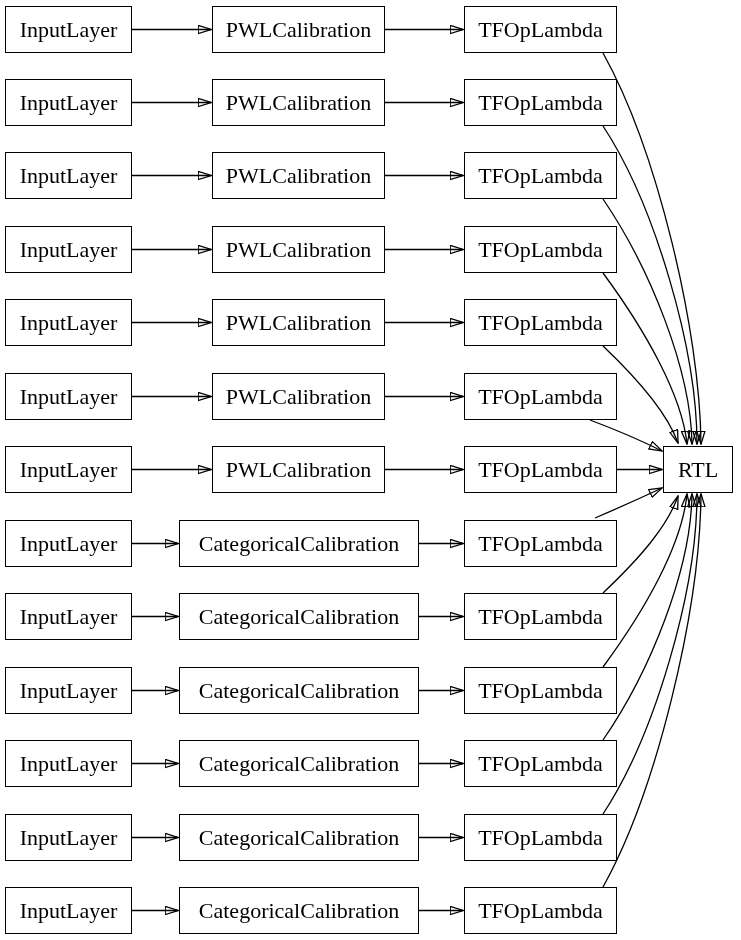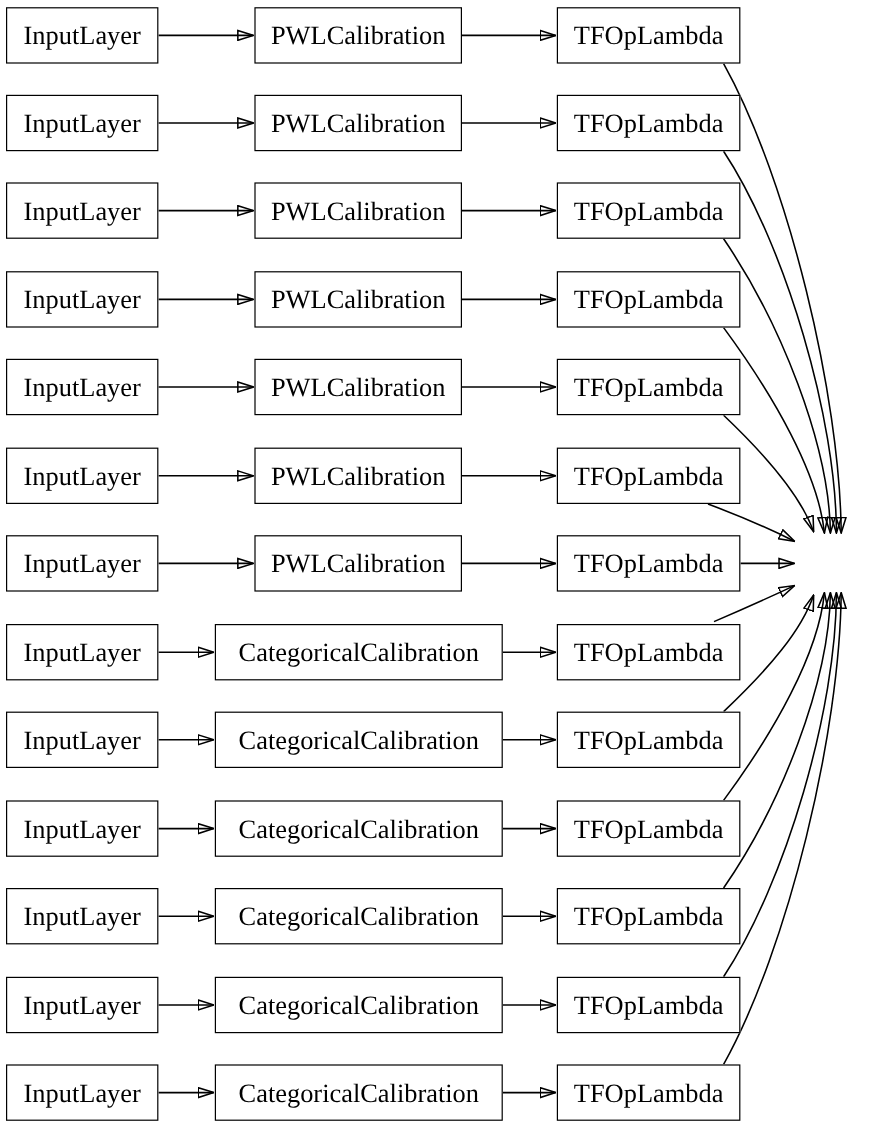--- a/index.html
+++ b/index.html
@@ -109,14 +109,15 @@
   <div class="node" style="left:464px;top:299px;width:153px">TFOpLambda</div>
   <div class="node" style="left:464px;top:373px;width:153px">TFOpLambda</div>
   <div class="node" style="left:464px;top:446px;width:153px">TFOpLambda</div>
   <div class="node" style="left:464px;top:520px;width:153px">TFOpLambda</div>
   <div class="node" style="left:464px;top:593px;width:153px">TFOpLambda</div>
   <div class="node" style="left:464px;top:667px;width:153px">TFOpLambda</div>
   <div class="node" style="left:464px;top:740px;width:153px">TFOpLambda</div>
   <div class="node" style="left:464px;top:814px;width:153px">TFOpLambda</div>
   <div class="node" style="left:464px;top:887px;width:153px">TFOpLambda</div>
 
+  <div class="node" style="left:663px;top:446px;width:70px">RTL</div>
 
 </div>
 
 </body></html>

